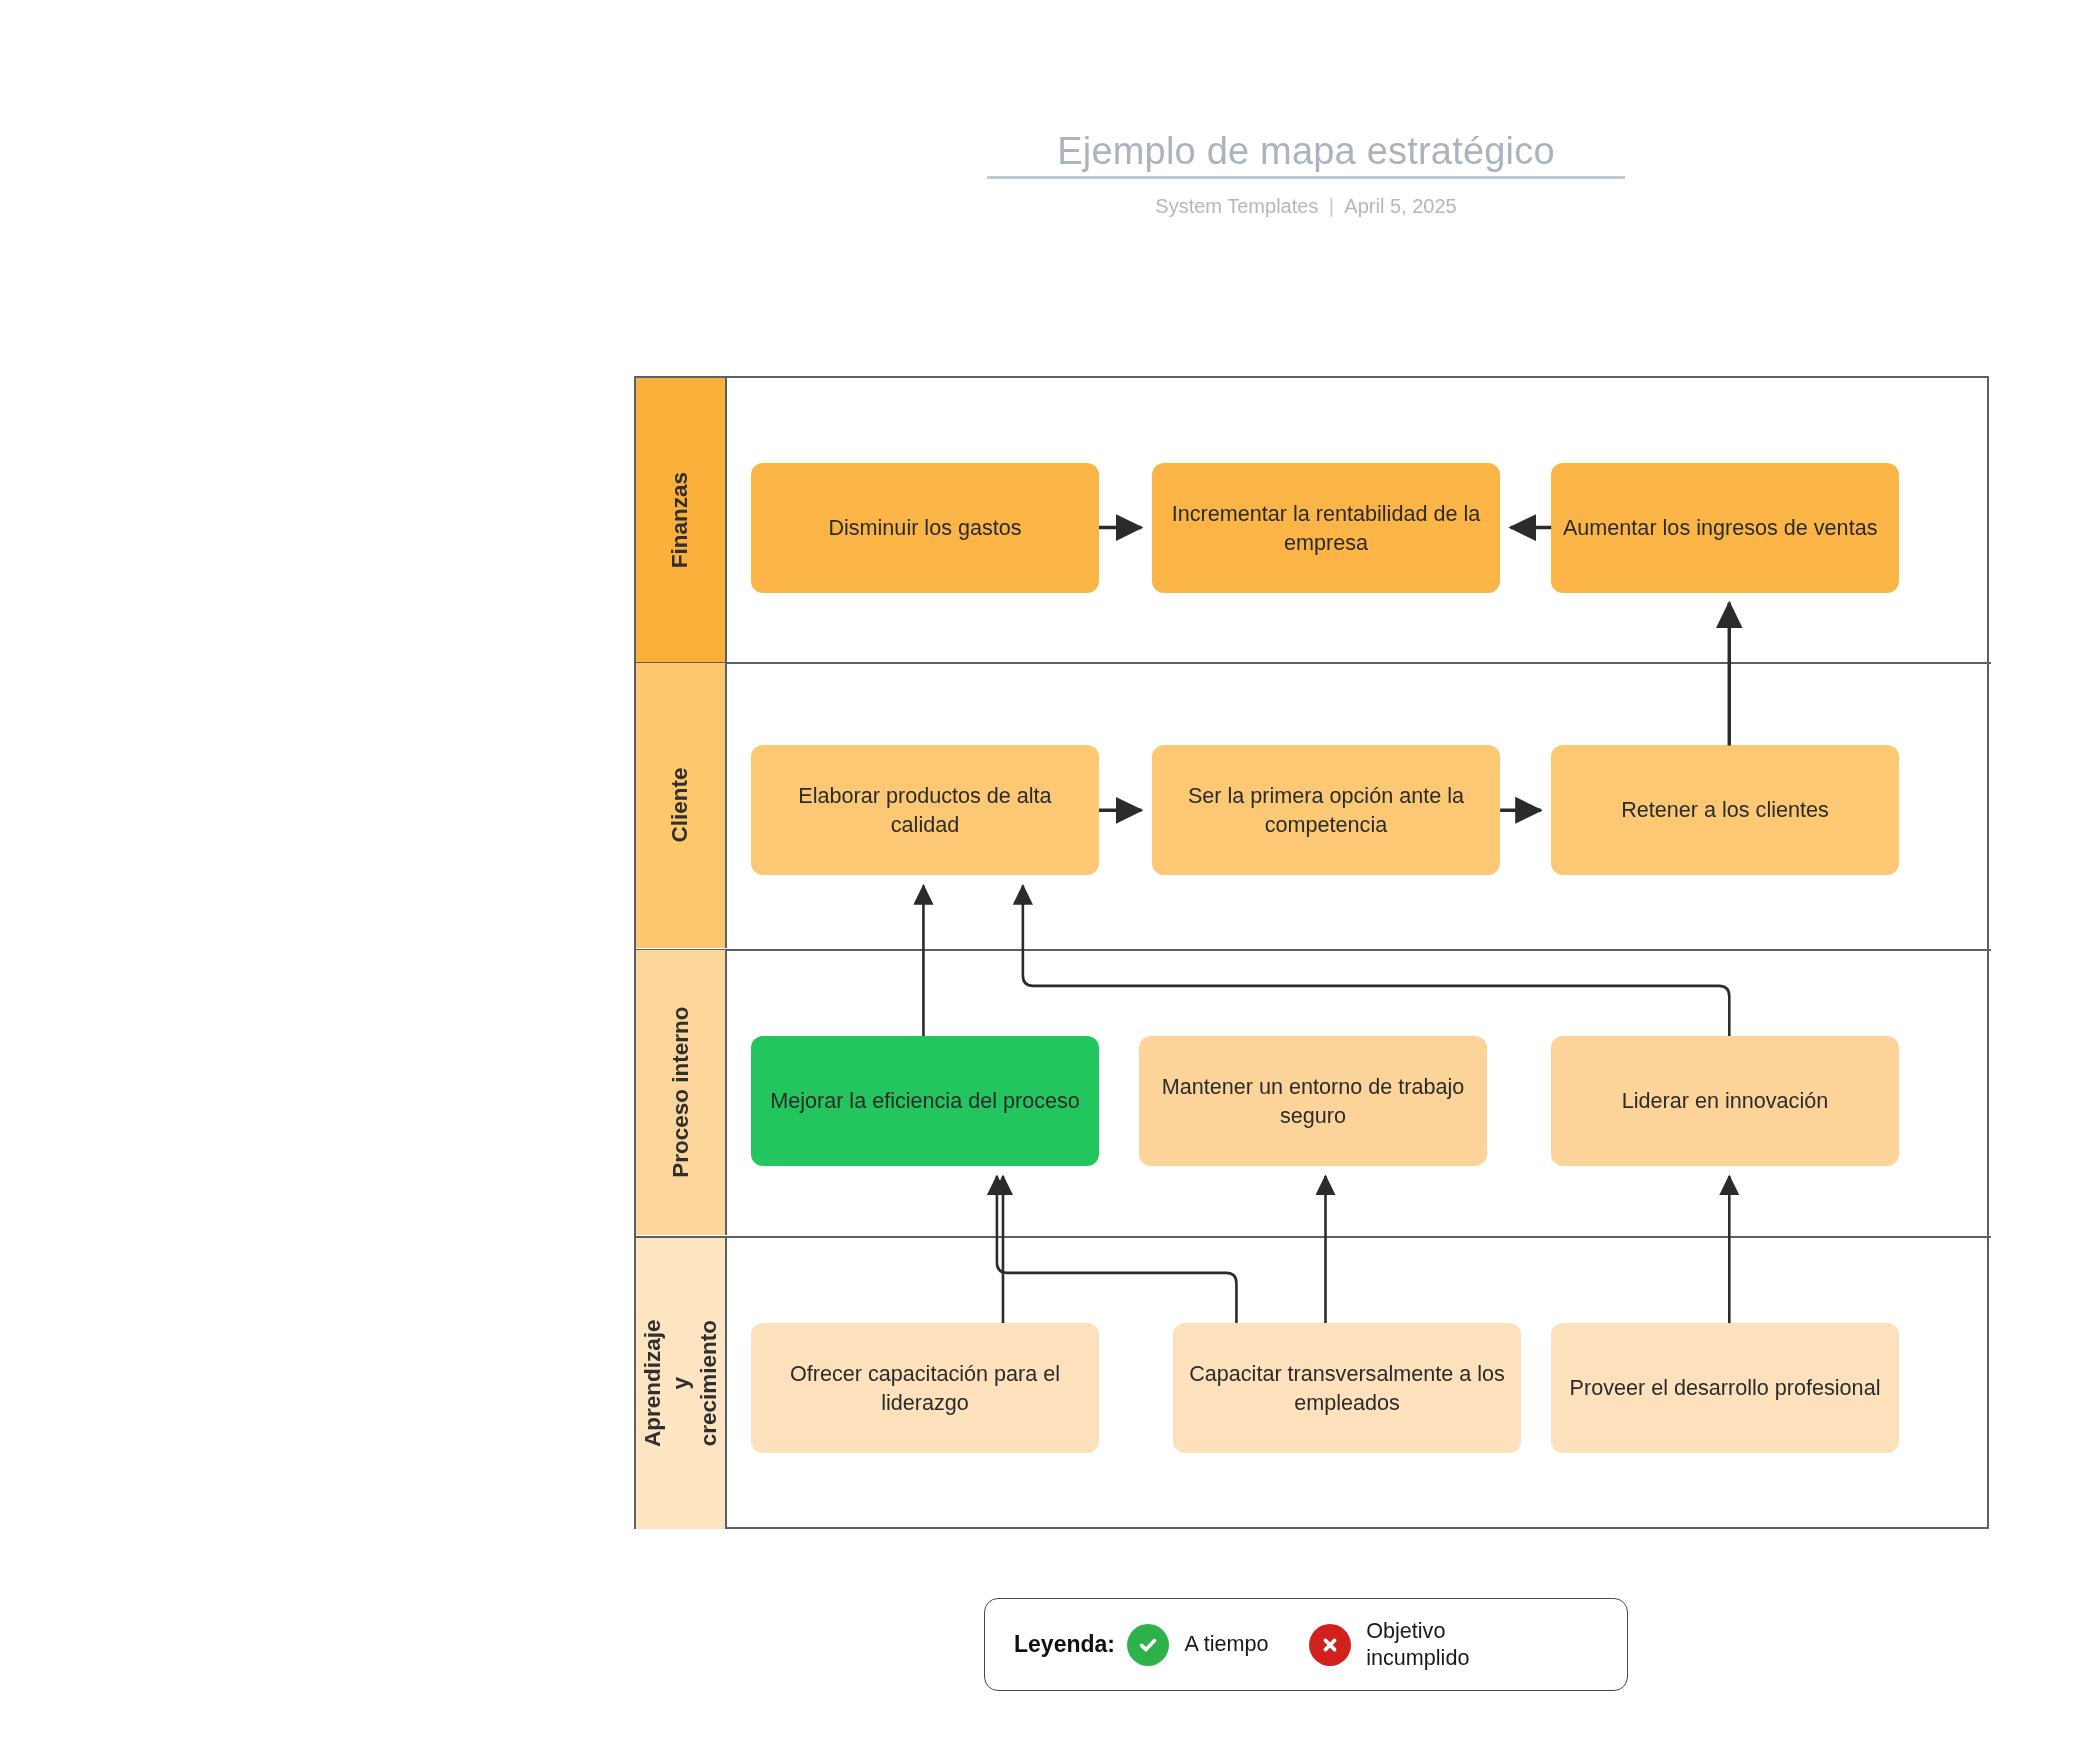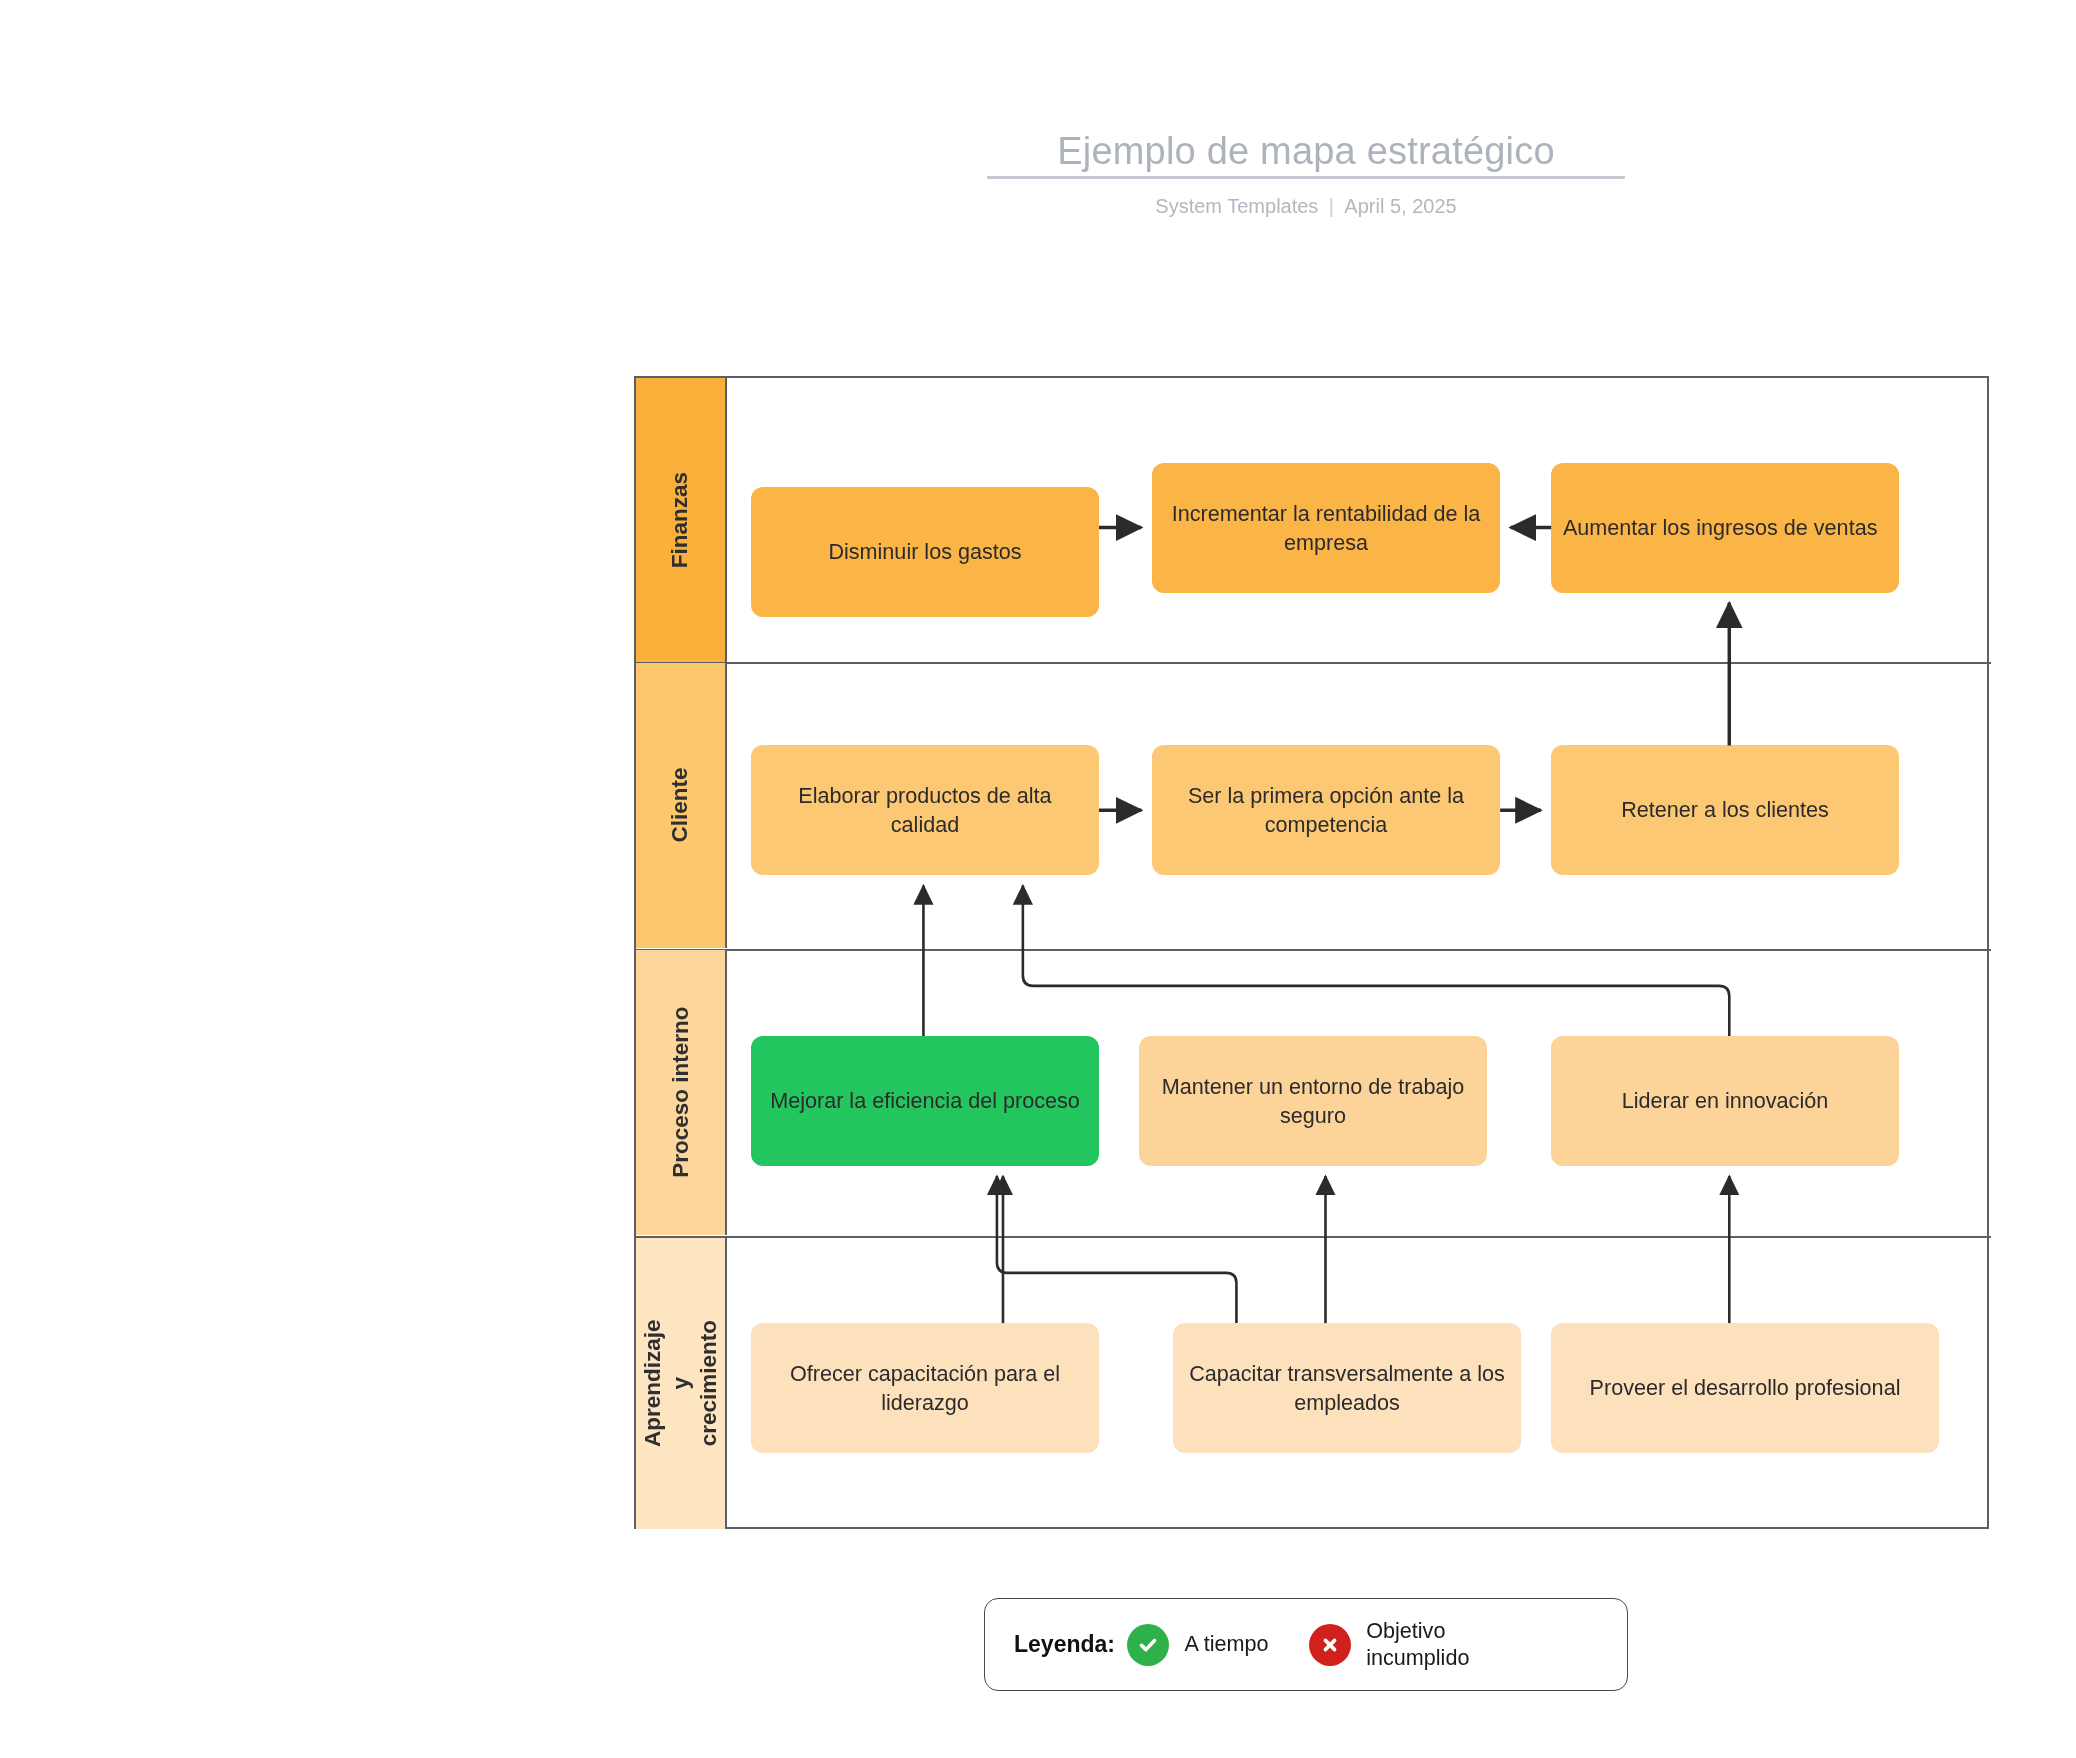--- a/index.html
+++ b/index.html
@@ -191,21 +191,21 @@
   </div>
   <div class="perspective-label" style="top:572px;height:285px;background:#FDD69B;">
     <span class="vtext">Proceso interno</span>
   </div>
   <div class="perspective-label" style="top:860px;height:291px;background:#FEE5C2;">
     <span class="vtext" style="white-space:pre-line;">Aprendizaje y
 crecimiento</span>
   </div>
 </div>
 
-<div class="obj-box" style="left:751px;top:463px;width:348px;height:130px;background:#FBB547;margin-top:24px;">
+<div class="obj-box" style="left:751px;top:463px;width:348px;height:130px;background:#FBB547;">
   <span>Disminuir los gastos</span>
 </div>
 <div class="obj-box" style="left:1152px;top:463px;width:348px;height:130px;background:#FBB547;">
   <span>Incrementar la rentabilidad de la empresa</span>
 </div>
 <div class="obj-box" style="left:1551px;top:463px;width:348px;height:130px;background:#FBB547;padding-left:6px;">
   <span>Aumentar los ingresos de ventas</span>
 </div>
 
 <div class="obj-box" style="left:751px;top:745px;width:348px;height:130px;background:#FCC873;">
@@ -227,21 +227,21 @@
 <div class="obj-box" style="left:1551px;top:1036px;width:348px;height:130px;background:#FCD49A;">
   <span>Liderar en innovación</span>
 </div>
 
 <div class="obj-box" style="left:751px;top:1323px;width:348px;height:130px;background:#FDE1BC;">
   <span>Ofrecer capacitación para el liderazgo</span>
 </div>
 <div class="obj-box" style="left:1152px;top:1323px;width:348px;height:130px;background:#FDE1BC;margin-left:21px;">
   <span>Capacitar transversalmente a los empleados</span>
 </div>
-<div class="obj-box" style="left:1551px;top:1323px;width:388px;height:130px;background:#FDE1BC;">
+<div class="obj-box" style="left:1551px;top:1323px;width:348px;height:130px;background:#FDE1BC;">
   <span>Proveer el desarrollo profesional</span>
 </div>
 
 <svg id="connectors" viewBox="0 0 2401 2034">
   <defs>
     <marker id="arrow" markerWidth="9" markerHeight="9" refX="7.4" refY="4.5" orient="auto" markerUnits="strokeWidth">
       <path d="M0,0.6 L8,4.5 L0,8.4 z" fill="#2b2b2b"></path>
     </marker>
   </defs>
 

